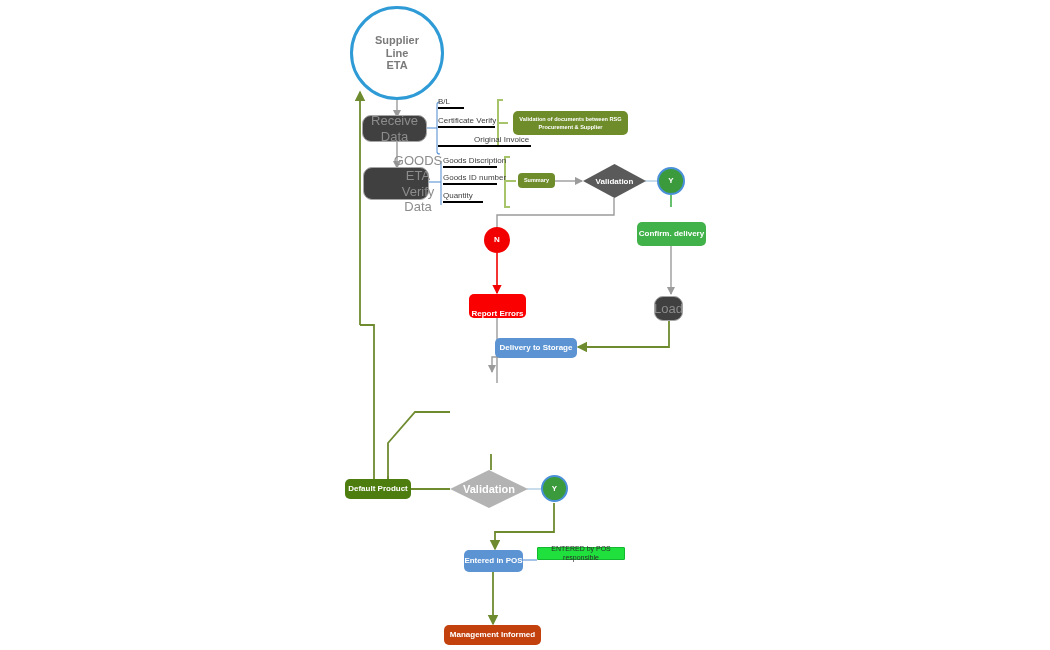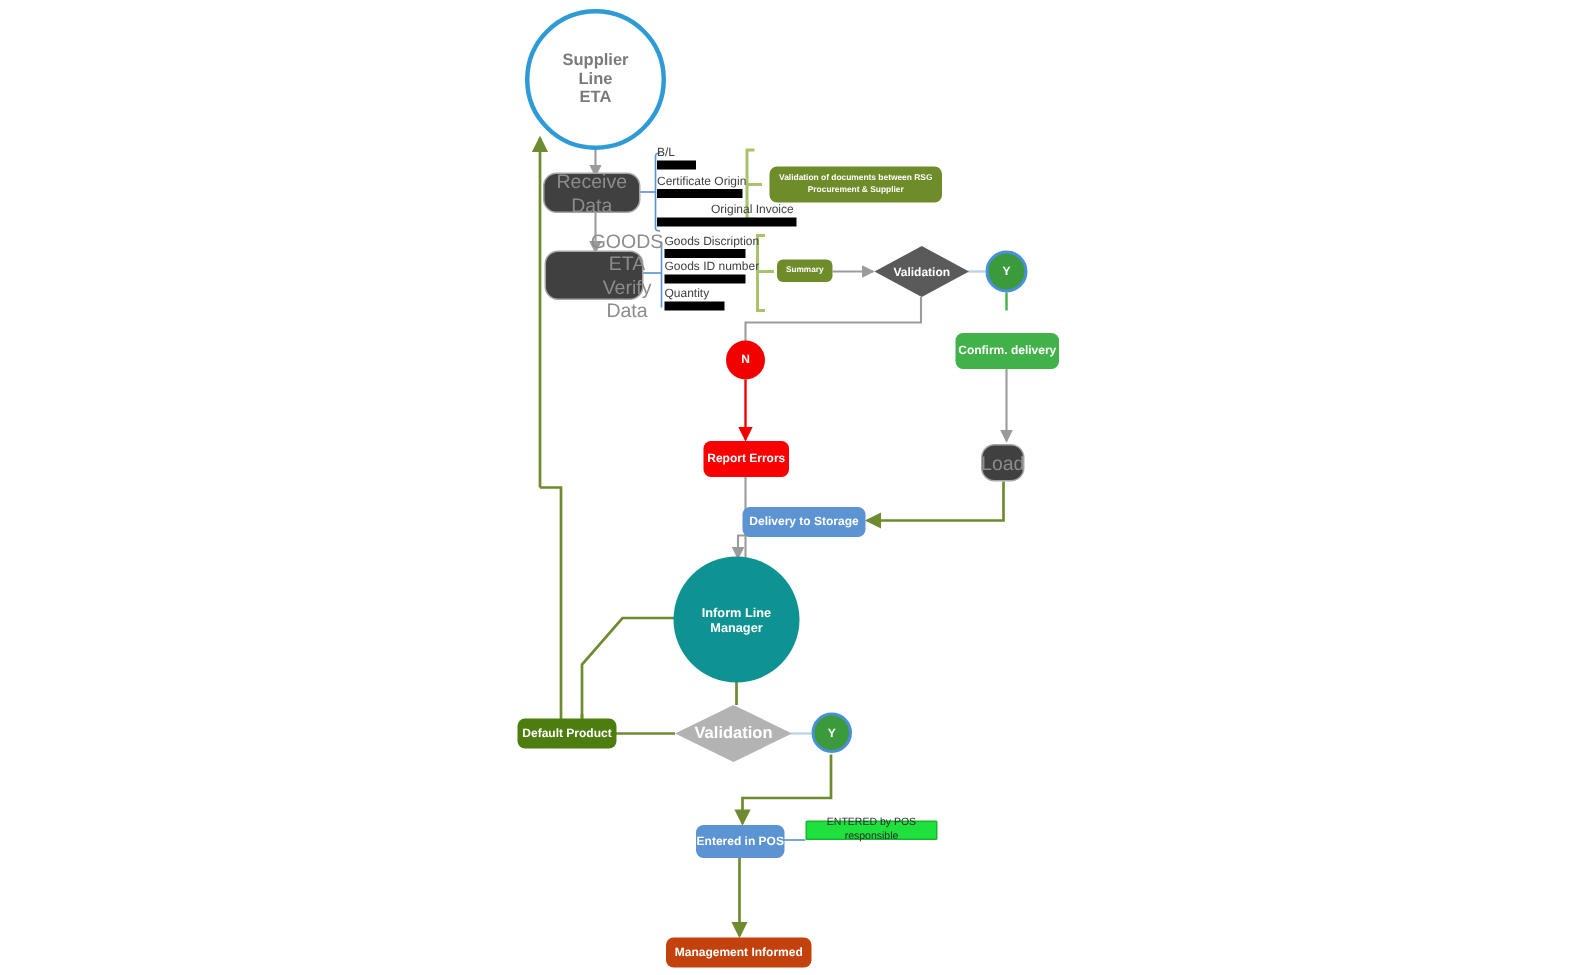--- a/index.html
+++ b/index.html
@@ -50,21 +50,21 @@
     color: #8c8c8c;
     font-size: 13px;
   }
 
   
   .doc-item {
     position: absolute;
     color: #404040;
     font-size: 8px;
     text-align: left;
-    border-bottom: 6px solid #000000;
+    border-bottom: 2px solid #000000;
     padding-bottom: 1px;
     white-space: nowrap;
   }
 
   
   .olive-box {
     background: #6f8c2a;
     border-radius: 5px;
     color: #ffffff;
     font-weight: bold;
@@ -125,20 +125,21 @@
     color: #ffffff;
     font-weight: bold;
     font-size: 8px;
   }
   .box-red {
     background: #fa0000;
     border-radius: 5px;
     color: #ffffff;
     font-weight: bold;
     font-size: 8px;
+    align-items: flex-end;
   }
   .box-blue {
     background: #5b93d3;
     border-radius: 5px;
     color: #ffffff;
     font-weight: bold;
     font-size: 8px;
   }
   .box-orange {
     background: #4d7c0f;
@@ -255,21 +256,21 @@
   <div class="node box-soft" style="left:362px; top:115px; width:65px; height:27px;">
     <span>Receive Data</span>
   </div>
 
   <div class="node box-soft" style="left:363px; top:167px; width:66px; height:33px; flex-direction:column;padding-left:44px;">
     <span>GOODS ETA</span>
     <span>Verify Data</span>
   </div>
 
   <div class="doc-item" style="left:438px; top:97px; width:26px;">B/L</div>
-  <div class="doc-item" style="left:438px; top:116px; width:57px;">Certificate Origin</div>
+  <div class="doc-item" style="left:438px; top:116px; width:57px;">Certificate Verify</div>
   <div class="doc-item" style="left:438px; top:135px; width:57px;padding-left:36px;">Original Invoice</div>
 
   <div class="doc-item" style="left:443px; top:156px; width:54px;">Goods Discription</div>
   <div class="doc-item" style="left:443px; top:173px; width:54px;">Goods ID number</div>
   <div class="doc-item" style="left:443px; top:191px; width:40px;">Quantity</div>
 
   <div class="node olive-box" style="left:513px; top:111px; width:115px; height:24px; flex-direction:column;">
     <span>Validation of documents between  RSG</span>
     <span>Procurement &amp; Supplier</span>
   </div>
@@ -302,24 +303,20 @@
   </div>
 
   <div class="node box-soft" style="left:654px; top:296px; width:29px; height:25px;">
     <span>Load</span>
   </div>
 
   <div class="node box-blue" style="left:495px; top:338px; width:82px; height:20px;text-align:center;">
     <span>Delivery to Storage</span>
   </div>
 
-  <div class="node circle-teal" style="left:449px; top:371px; width:84px; height:84px; flex-direction:column;">
-    <span>Inform Line</span>
-    <span>Manager</span>
-  </div>
 
   <div class="diamond light" style="left:450px; top:470px; width:78px; height:38px;">
     <svg class="dshape" viewBox="0 0 78 38" preserveAspectRatio="none">
       <polygon points="39,0 78,19 39,38 0,19" fill="#b3b3b3"></polygon>
     </svg>
     <span class="dlabel">Validation</span>
   </div>
 
   <div class="node circle-y" style="left:541px; top:475px; width:27px; height:27px;">
     <span>Y</span>

